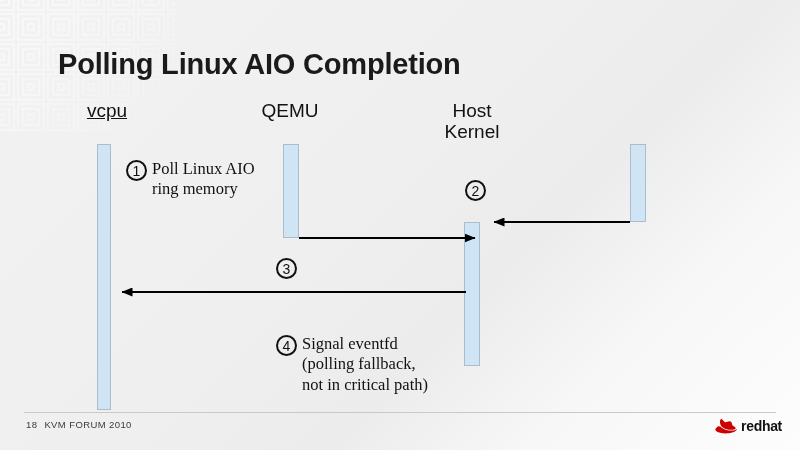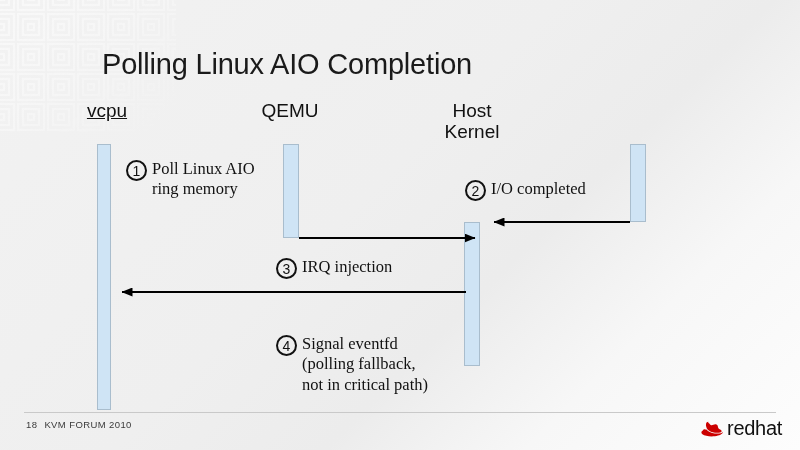--- a/index.html
+++ b/index.html
@@ -31,25 +31,24 @@
     opacity: 0.55;
     pointer-events: none;
   }
 
   
   #title {
     position: absolute;
     left: 58px;
     top: 48px;
     font-size: 29px;
-    font-weight: 400;
+    font-weight: 700;
     color: #1a1a1a;
     letter-spacing: -0.2px;
     white-space: nowrap;
-    margin-left: 44px;
   }
 
   
   .participant {
     position: absolute;
     font-size: 19px;
     color: #111;
     text-align: center;
     line-height: 1.12;
     white-space: pre-line;
@@ -125,22 +124,22 @@
     margin-right: 7px;
   }
   #brand {
     position: absolute;
     right: 18px;
     top: 417px;
     display: flex;
     align-items: center;
   }
   #brand-text {
-    font-size: 20px;
-    font-weight: normal;
+    font-size: 14px;
+    font-weight: bold;
     color: #111;
     letter-spacing: -0.3px;
     margin-left: 3px;
   }
 </style>
 </head>
 <body>
 
 <div id="slide">
 
@@ -196,26 +195,24 @@
   </svg>
 
   <div class="step" style="left:126px; top:159px; width:145px;">
     <div class="step-num">1</div>
     <div class="step-text">Poll Linux AIO
 ring memory</div>
   </div>
 
   <div class="step" style="left:465px; top:179px; width:180px;">
     <div class="step-num">2</div>
-    <div class="step-text">I/O completed</div>
   </div>
 
   <div class="step" style="left:276px; top:257px; width:180px;">
     <div class="step-num">3</div>
-    <div class="step-text">IRQ injection</div>
   </div>
 
   <div class="step" style="left:276px; top:334px; width:215px;">
     <div class="step-num">4</div>
     <div class="step-text indent-wrap">Signal eventfd
 (polling fallback,
 not in critical path)</div>
   </div>
 
   <div id="footer-rule"></div>

